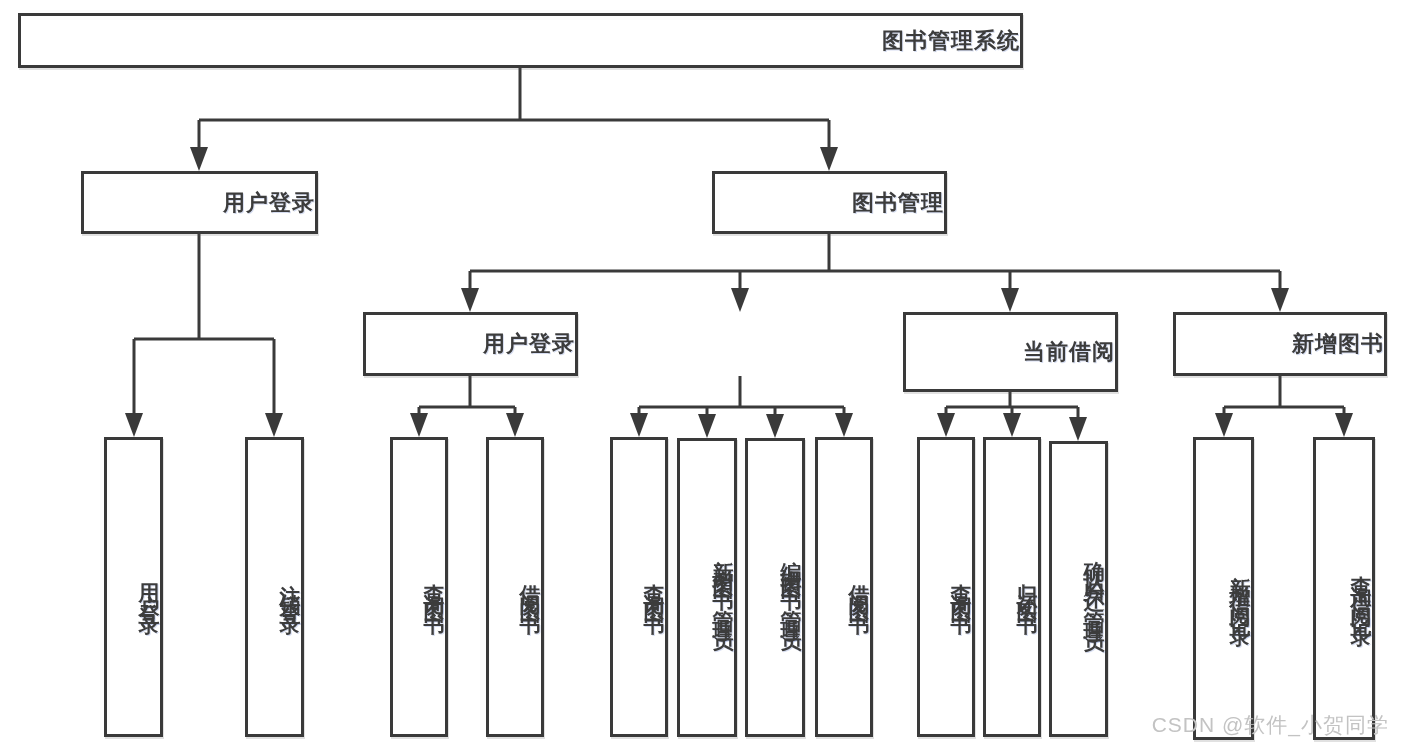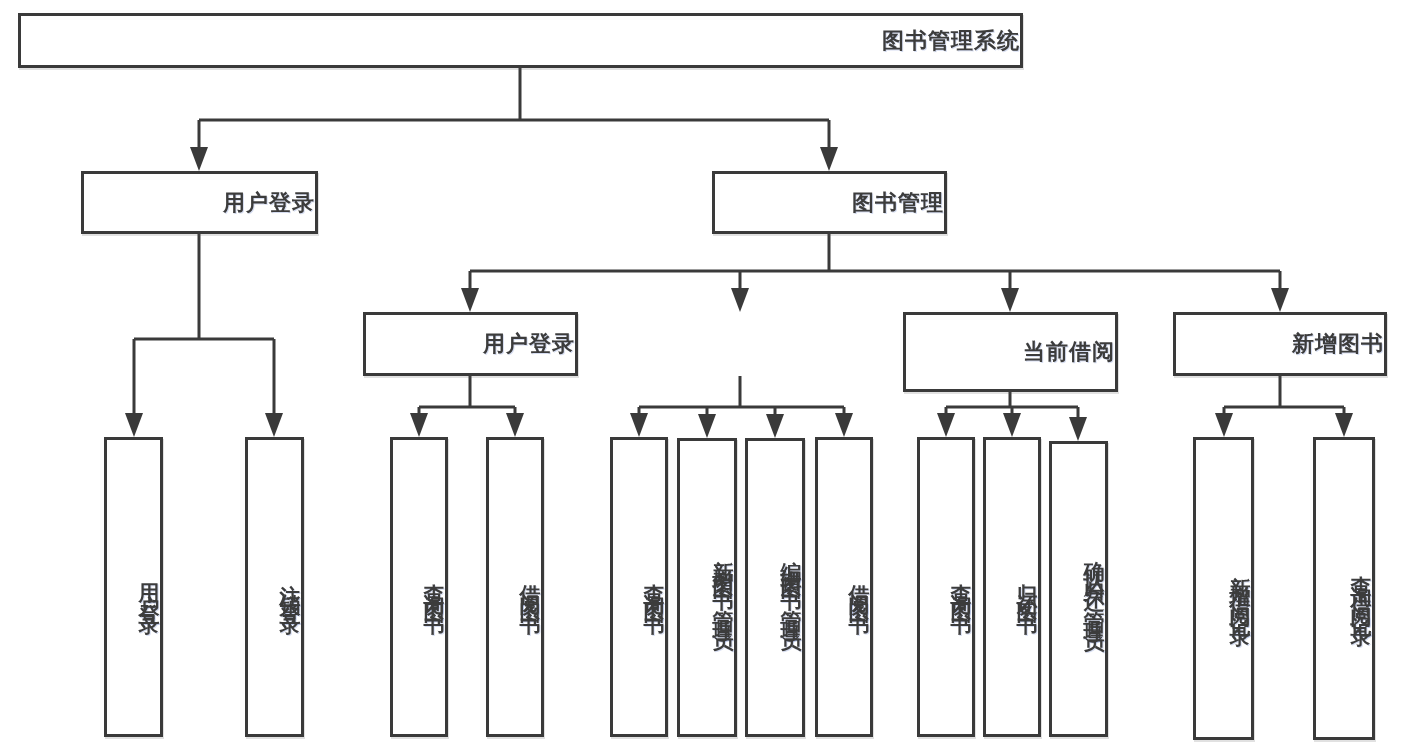--- a/index.html
+++ b/index.html
@@ -155,14 +155,15 @@
     <span>确认归还（管理员）</span>
   </div>
 
   <div class="node v" style="left:1193px;top:437px;width:61px;height:303px">
     <span>新增借阅记录</span>
   </div>
   <div class="node v" style="left:1313px;top:437px;width:62px;height:303px">
     <span>查询借阅记录</span>
   </div>
 
+  <div class="watermark">CSDN @软件_小贺同学</div>
 
 </div>
 
 </body></html>

